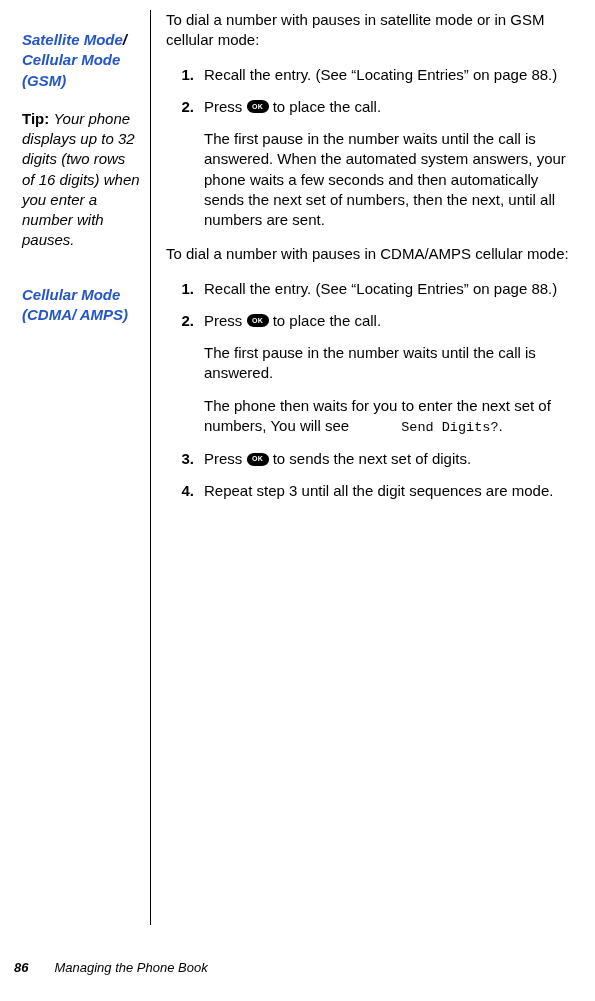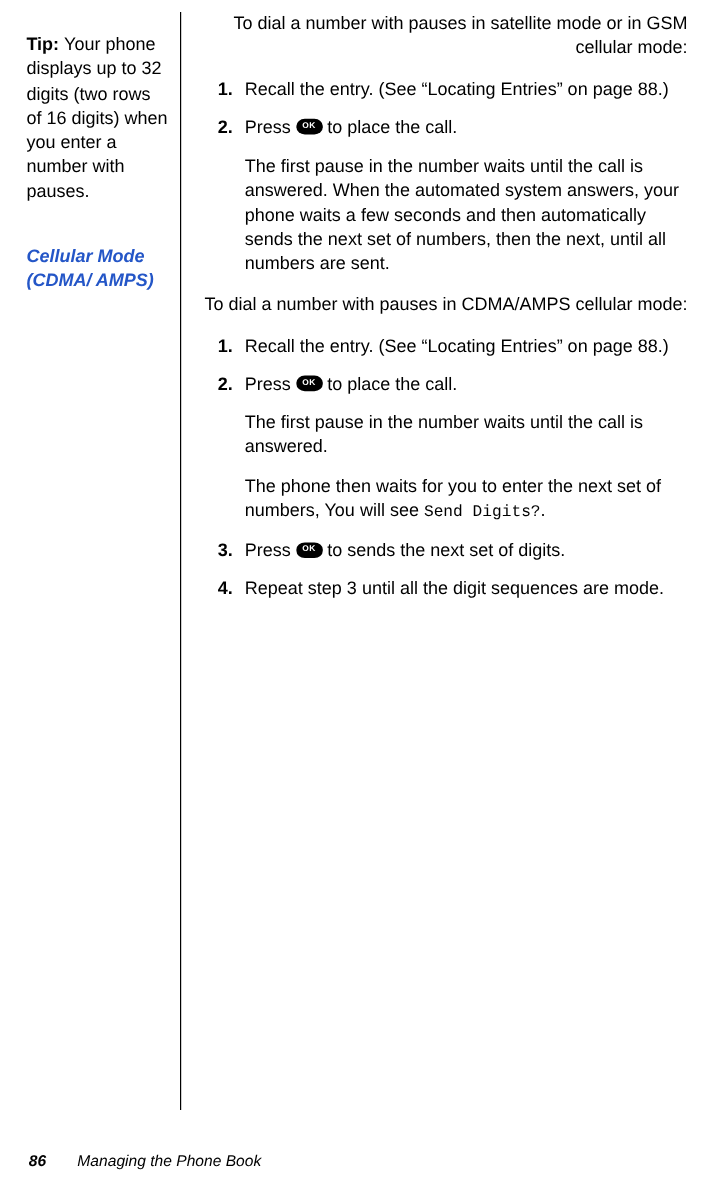--- a/index.html
+++ b/index.html
@@ -55,27 +55,27 @@
     font-weight: bold;
     font-style: italic;
   }
   .tip-block {
     margin-top: 18px;
   }
   .tip-label {
     font-weight: bold;
   }
   .tip-text {
+    font-style: italic;
   }
   .mode2 {
     margin-top: 34px;
   }
   p.body {
     margin: 0 0 14px 0;
-    text-align: right;
   }
   ol.steps {
     list-style: none;
     padding: 0;
     margin: 0 0 14px 0;
   }
   ol.steps > li {
     display: flex;
     margin-bottom: 12px;
   }
@@ -108,24 +108,25 @@
     vertical-align: middle;
     position: relative;
     top: -1px;
     letter-spacing: 0.3px;
   }
   .lcd {
     font-family: "Courier New", monospace;
     letter-spacing: 0px;
     font-weight: normal;
     font-size: 13.5px;
+    margin-left: 48px;
   }
   .footer {
     position: absolute;
-    left: 24px;
+    left: 14px;
     bottom: 26px;
     font-size: 13px;
   }
   .page-num {
     font-weight: bold;
     font-style: italic;
     margin-right: 26px;
   }
   .chap {
     font-style: italic;
@@ -135,20 +136,23 @@
   }
 </style>
 </head>
 <body>
 
 <div class="page">
 
   <div class="columns">
 
     <div class="sidebar">
+      <div class="mode-block">
+        <span class="blue">Satellite Mode</span><span class="blue" style="color:#000;font-style:italic;font-weight:bold">/ </span><span class="blue">Cellular Mode (GSM)</span>
+      </div>
       <div class="tip-block">
         <span class="tip-label">Tip: </span><span class="tip-text">Your phone displays up to 32 digits (two rows of 16 digits) when you enter a number with pauses.</span>
       </div>
       <div class="mode2">
         <span class="blue">Cellular Mode (CDMA/ AMPS)</span>
       </div>
     </div>
 
     <div class="divider"></div>
 

